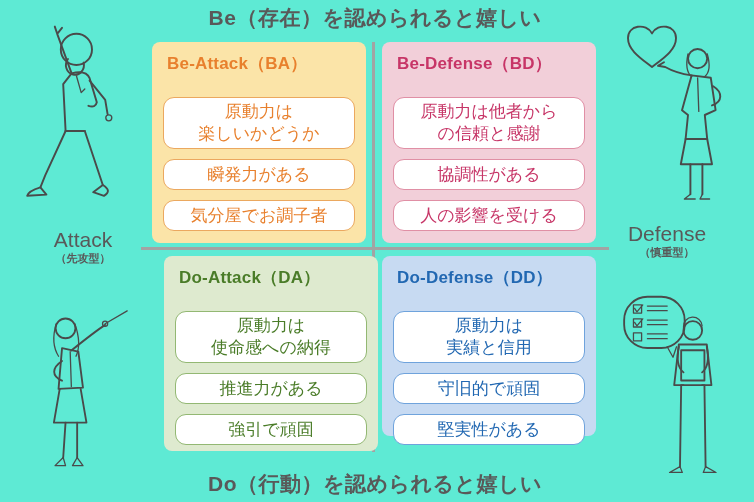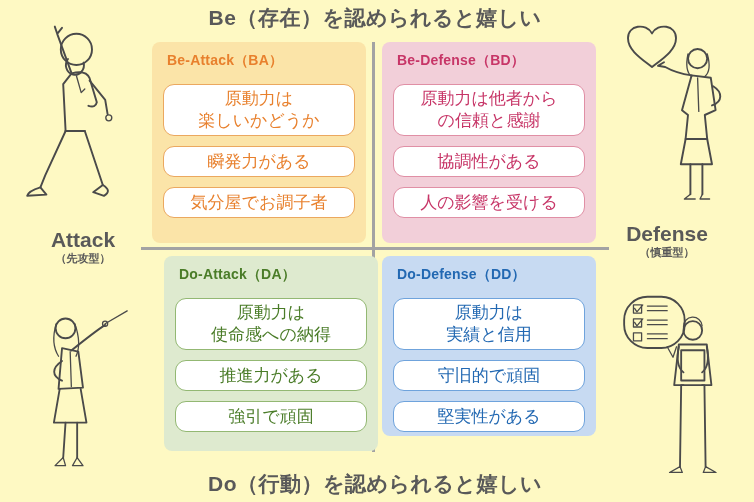--- a/index.html
+++ b/index.html
@@ -1,42 +1,42 @@
 <!DOCTYPE html>
 <html style="--title-color: #595959; --divider-color: #A3A3A3;"><head>
 <meta charset="utf-8">
 <style>
   html,body{margin:0;padding:0;background:#ffffff;}
   body{font-family:"Liberation Sans","DejaVu Sans",sans-serif;}
-  .canvas{position:relative;width:754px;height:502px;background:#fef9c3;overflow:hidden;}
+  .canvas{position:relative;width:754px;height:502px;background:#5eead4;overflow:hidden;}
 
   .big-title{position:absolute;left:120px;width:510px;text-align:center;
     font-size:21px;font-weight:bold;color:var(--title-color,#595959);letter-spacing:.5px;}
   .big-title.top{top:4px;}
   .big-title.bottom{top:470px;}
 
   .axis-label{position:absolute;text-align:center;color:var(--title-color,#595959);}
-  .axis-label .main{font-size:21px;font-weight:bold;line-height:1.1;}
+  .axis-label .main{font-size:21px;font-weight:normal;line-height:1.1;}
   .axis-label .sub{font-size:11px;font-weight:bold;}
   .axis-label.left{left:28px;top:228px;width:110px;}
   .axis-label.right{left:612px;top:222px;width:110px;}
 
   .divider{position:absolute;background:var(--divider-color,#a3a3a3);}
   .divider.h{left:141px;top:247px;width:468px;height:3px;}
   .divider.v{left:372px;top:42px;width:3px;height:410px;}
 
   .quadrant{position:absolute;width:214px;border-radius:8px;
     background:var(--bg);box-sizing:border-box;padding:8px 11px 10px 11px;}
   .quadrant.ba{left:152px;top:42px;height:201px;}
   .quadrant.bd{left:382px;top:42px;height:201px;}
   .quadrant.da{left:164px;top:256px;height:195px;}
   .quadrant.dd{left:382px;top:256px;height:180px;}
 
-  .q-title{font-size:14px;font-weight:bold;color:var(--accent);
-    padding:2px 0 14px 4px;letter-spacing:.2px;}
+  .q-title{font-size:17px;font-weight:bold;color:var(--accent);
+    padding:2px 0 22px 4px;letter-spacing:.2px;}
   .q-items{display:flex;flex-direction:column;gap:10px;align-items:center;}
   .q-item{width:100%;box-sizing:border-box;background:#ffffff;
     border:1.6px solid var(--item-border);border-radius:11px;
     color:var(--accent);font-size:17px;line-height:1.3;text-align:center;
     padding:3px 6px;white-space:pre-line;display:flex;align-items:center;justify-content:center;min-height:31px;}
 
   .figure{position:absolute;}
   .figure svg{display:block;}
   .fig-stroke{fill:none;stroke:#4a4a4a;stroke-width:1.6;stroke-linecap:round;stroke-linejoin:round;}
   .fig-thin{fill:none;stroke:#4a4a4a;stroke-width:1.1;stroke-linecap:round;stroke-linejoin:round;}

